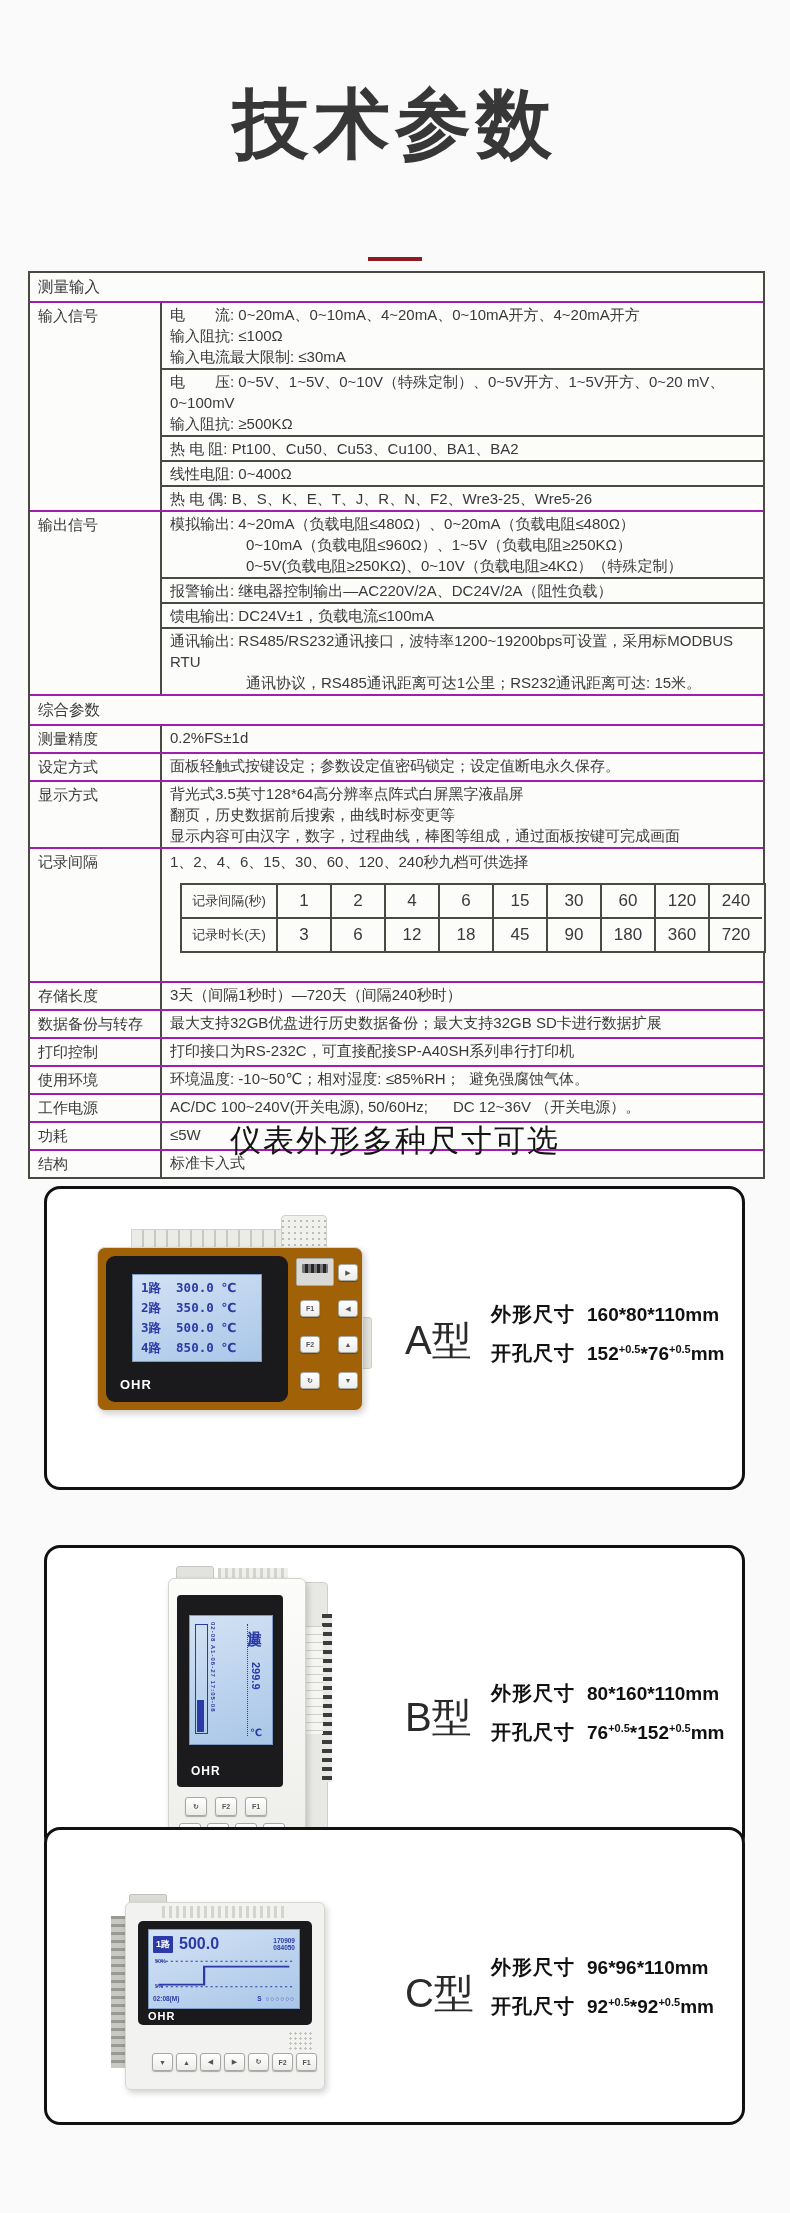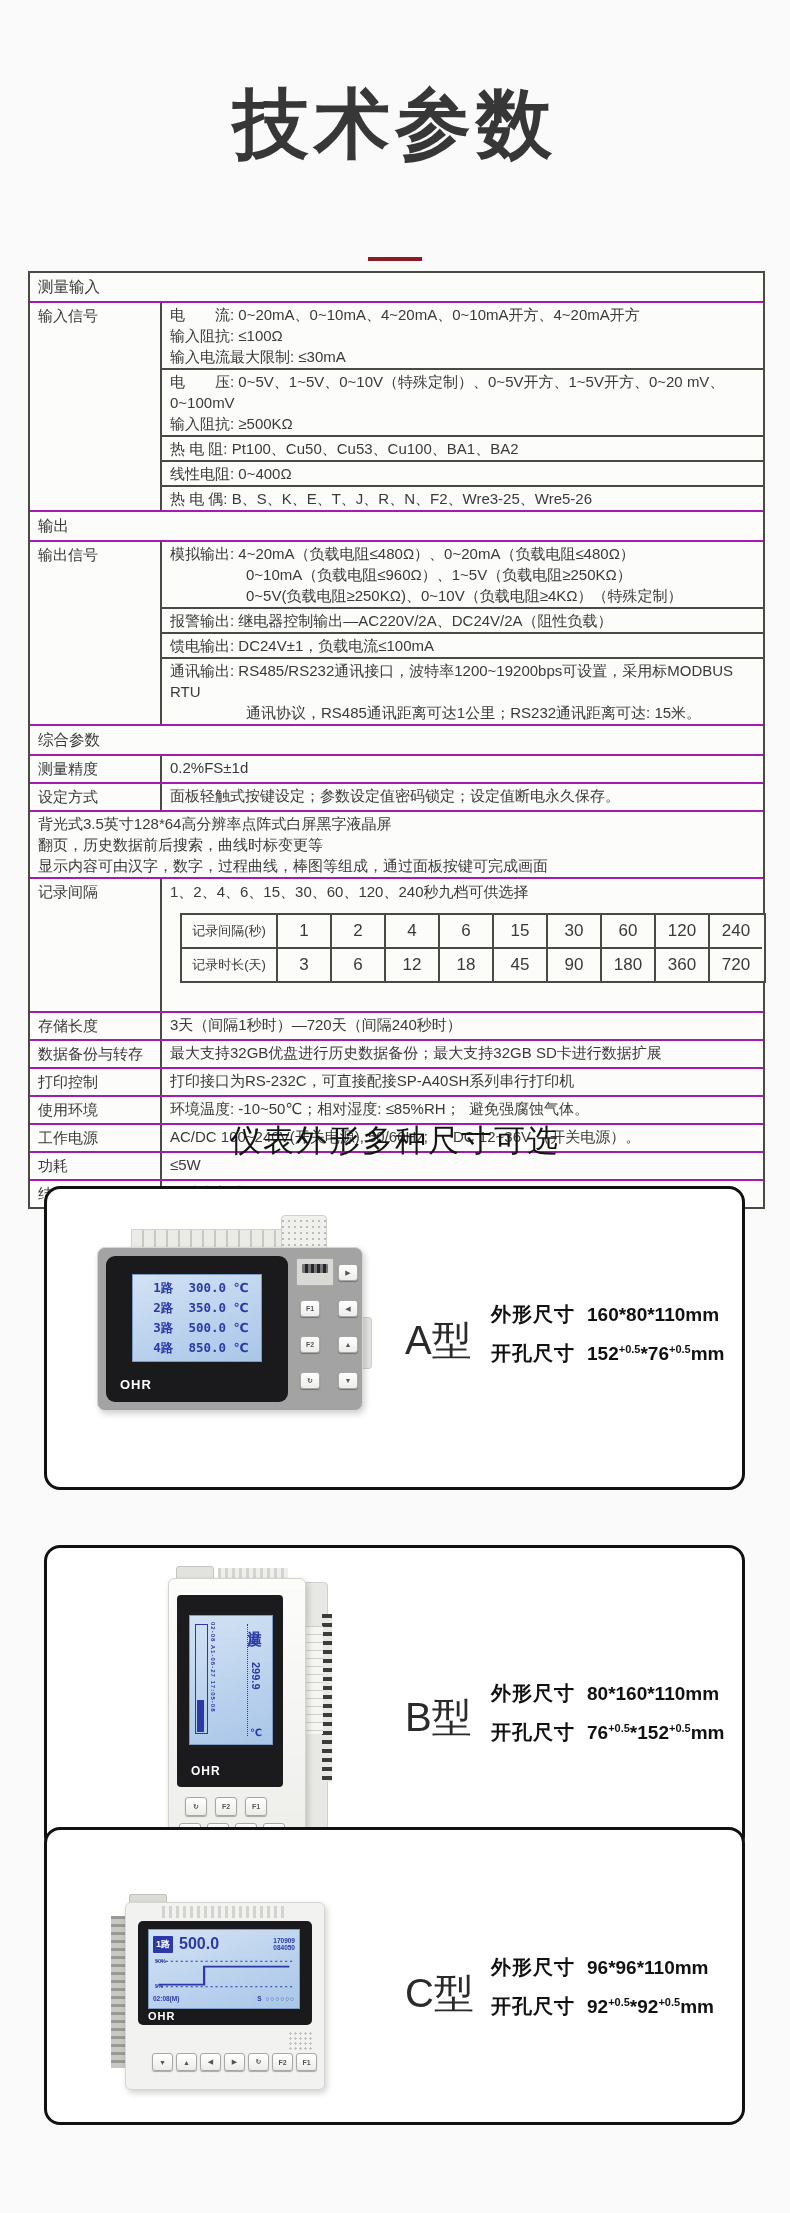--- a/index.html
+++ b/index.html
@@ -57,22 +57,22 @@
   .lcd{background:linear-gradient(160deg,#d3e2f4,#a9c6e8);border:1px solid #7d9cc4;}
 
   
   .device-a{position:absolute;left:50px;top:38px;width:280px;height:182px;}
   .a-rear{position:absolute;left:34px;top:2px;width:190px;height:26px;background:#ebebe8;
           border:1px solid #d2d2cc;background-image:repeating-linear-gradient(90deg,transparent 0 10px,#c9c9c2 10px 12px);}
   .a-clip{position:absolute;left:184px;top:-12px;width:44px;height:70px;background:#f0f0ed;
           border:1px solid #d0d0ca;border-radius:4px;z-index:1;
           background-image:radial-gradient(#bdbdb7 1px,transparent 1.2px);background-size:6px 6px;
           background-position:10px 8px;}
-  .a-body{position:absolute;left:0;top:20px;width:264px;height:162px;background:#a3a3a3;
-          border:1px solid #d8d8d2;border-radius:8px;z-index:2;box-shadow:2px 3px 6px rgba(0,0,0,.18);text-align:center;}
+  .a-body{position:absolute;left:0;top:20px;width:264px;height:162px;background:#a16207;
+          border:1px solid #d8d8d2;border-radius:8px;z-index:2;box-shadow:2px 3px 6px rgba(0,0,0,.18);}
   .a-tab{position:absolute;left:263px;top:90px;width:10px;height:50px;background:#e4e4df;
          border:1px solid #cfcfc9;border-radius:0 3px 3px 0;z-index:1;}
   .a-panel{position:absolute;left:8px;top:8px;width:182px;height:146px;background:#1a1a1c;border-radius:9px;}
   .a-lcd{position:absolute;left:26px;top:18px;width:130px;height:88px;padding:3px 0 0 8px;box-sizing:border-box;}
   .a-lcd .lcd-line{font-size:12.5px;line-height:20px;font-weight:bold;color:#2b3aa6;white-space:pre;
                    font-family:"DejaVu Sans Mono","DejaVu Sans",monospace;}
   .a-ohr{left:14px;bottom:10px;font-size:13px;}
   .a-usb{position:absolute;left:198px;top:10px;width:36px;height:26px;background:#d9d9d5;
          border:1px solid #a9a9a3;border-radius:2px;}
   .a-usb .slot{margin:5px auto 0;width:26px;height:9px;background:#26262a;border-radius:1px;
@@ -168,23 +168,20 @@
         </div>
         <div class="block">
           <div class="line">线性电阻: 0~400Ω</div>
         </div>
         <div class="block">
           <div class="line">热 电 偶: B、S、K、E、T、J、R、N、F2、Wre3-25、Wre5-26</div>
         </div>
       </div>
     </div>
 
-    <div class="trow">
-      <div class="sec-row">输出</div>
-    </div>
 
     <div class="trow">
       <div class="tlabel">输出信号</div>
       <div class="tcontent">
         <div class="block">
           <div class="line">模拟输出: 4~20mA（负载电阻≤480Ω）、0~20mA（负载电阻≤480Ω）</div>
           <div class="line indent">0~10mA（负载电阻≤960Ω）、1~5V（负载电阻≥250KΩ）</div>
           <div class="line indent">0~5V(负载电阻≥250KΩ)、0~10V（负载电阻≥4KΩ）（特殊定制）</div>
         </div>
         <div class="block">
@@ -212,20 +209,21 @@
     </div>
 
     <div class="trow single">
       <div class="tlabel">设定方式</div>
       <div class="tcontent">
           <div class="line">面板轻触式按键设定；参数设定值密码锁定；设定值断电永久保存。</div>
         </div>
     </div>
 
     <div class="trow single">
+      <div class="tlabel">显示方式</div>
       <div class="tcontent">
         <div class="line">背光式3.5英寸128*64高分辨率点阵式白屏黑字液晶屏</div>
         <div class="line">翻页，历史数据前后搜索，曲线时标变更等</div>
         <div class="line">显示内容可由汉字，数字，过程曲线，棒图等组成，通过面板按键可完成画面</div>
       </div>
     </div>
 
     <div class="trow">
       <div class="tlabel">记录间隔</div>
       <div class="tcontent">

